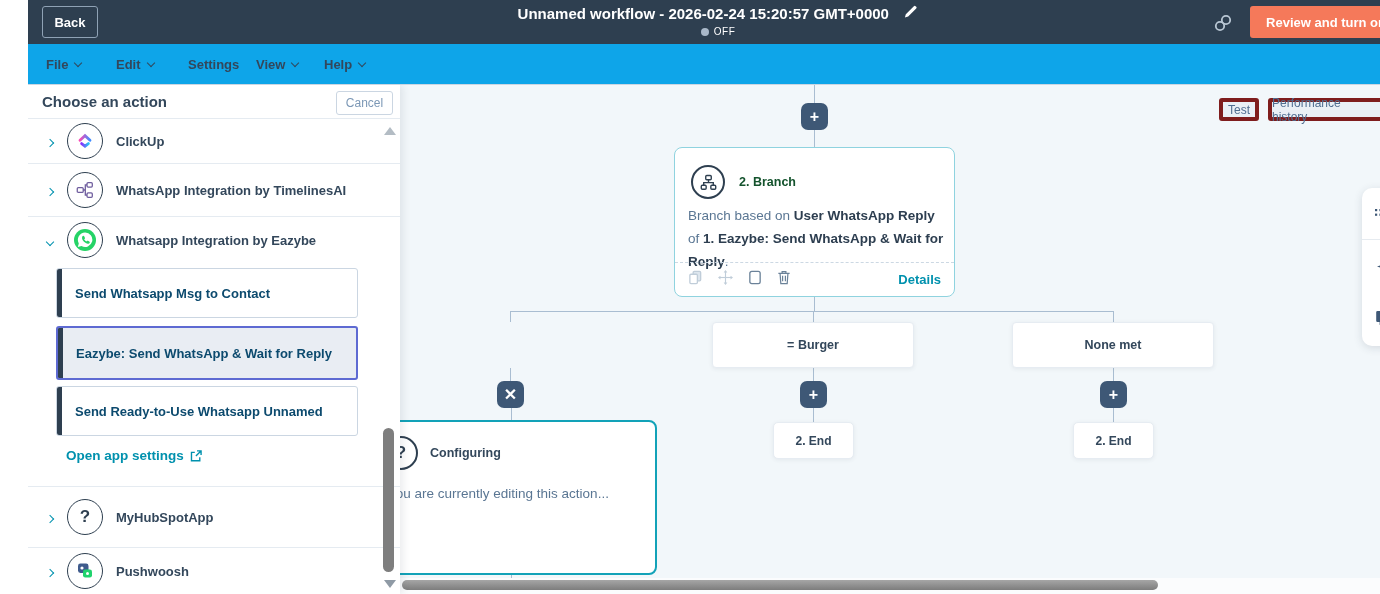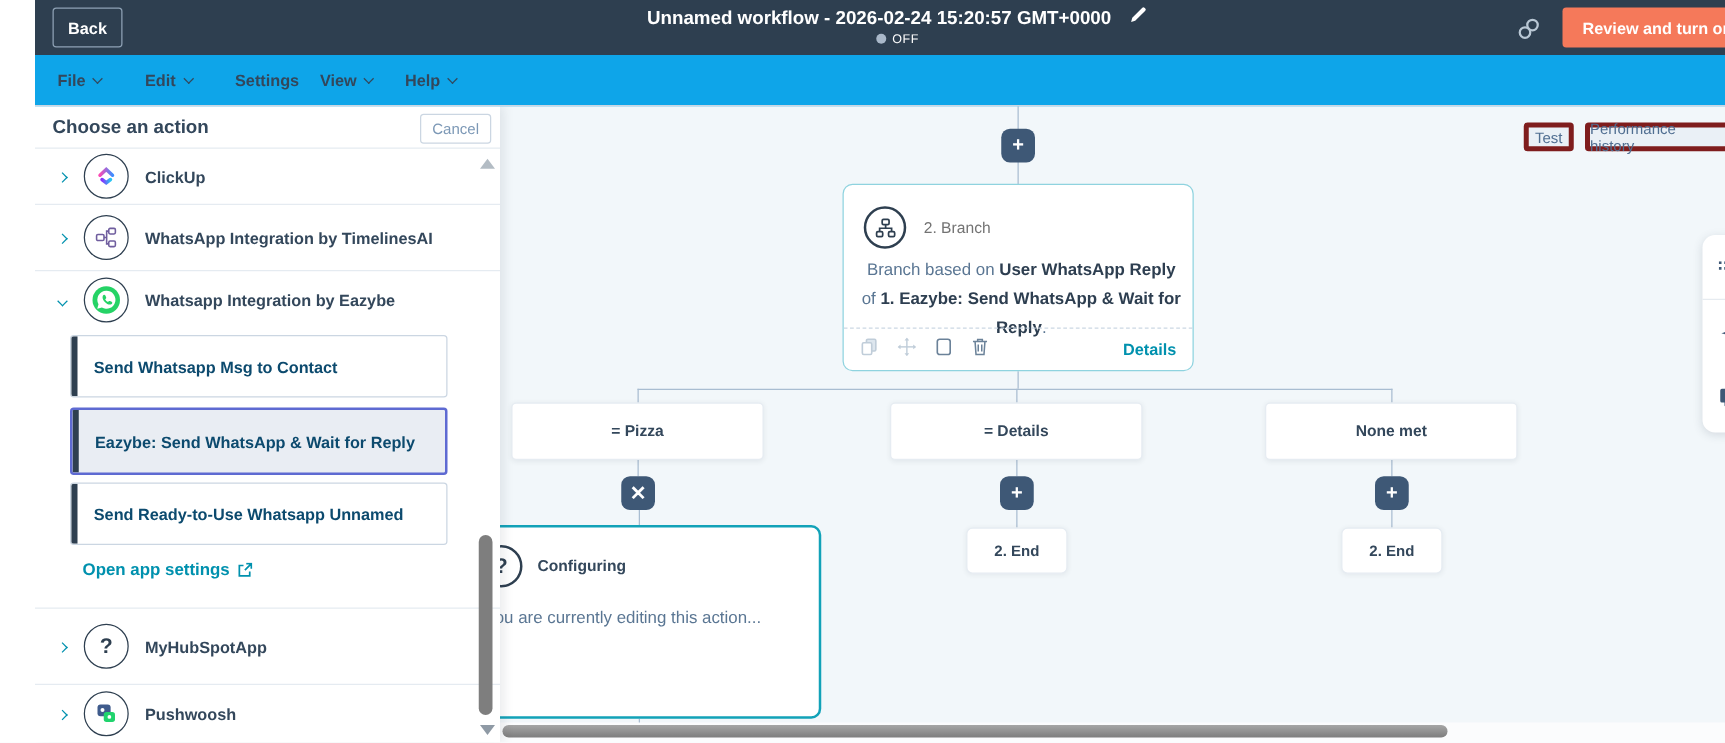--- a/index.html
+++ b/index.html
@@ -58,22 +58,22 @@
   .sb-thumb { position:absolute; left:355px; top:343px; width:11px; height:144px; background:#7e7e7e; border-radius:6px; cursor:pointer; }
   
   .canvas { left:372px; top:85px; width:1008px; height:509px; background:#f2f7fa; z-index:1; }
   .conn { position:absolute; background:#a9bdd1; }
   .node-btn { position:absolute; width:27px; height:27px; border-radius:7px; background:#3e5876; color:#fff;
     font-size:16px; font-weight:bold; display:flex; align-items:center; justify-content:center; cursor:pointer; border:none; z-index:3; }
   .branch-card { position:absolute; left:274px; top:62px; width:281px; height:150px; background:#fff;
     border:1px solid #8fd3df; border-radius:8px; z-index:3; cursor:pointer; }
   .bc-icon { position:absolute; left:16px; top:17px; width:34px; height:34px; border-radius:50%; border:2px solid #2e3f50;
     display:flex; align-items:center; justify-content:center; }
-  .bc-step { position:absolute; left:64px; top:27px; font-size:12.5px; font-weight:normal; color:#737373; }
-  .bc-desc { position:absolute; left:13px; top:56px; width:258px; font-size:13.5px; line-height:23px; color:#5a7693;text-align:center; }
+  .bc-step { position:absolute; left:64px; top:27px; font-size:12.5px; font-weight:bold; color:#14532d; }
+  .bc-desc { position:absolute; left:13px; top:56px; width:258px; font-size:13.5px; line-height:23px; color:#5a7693; }
   .bc-desc b { color:#2d3e50; }
   .bc-footer { position:absolute; left:0; bottom:0; width:100%; height:34px; border-top:1px dashed #ccd8e3;
     display:flex; align-items:center; padding:0 13px; gap:15px; }
   .bc-footer .spacer { flex:1; }
   .details-link { font-size:13px; font-weight:bold; color:#0091ae; cursor:pointer; }
   .cond-card { position:absolute; top:237px; width:202px; height:46px; background:#fff; border:1px solid #e6ecf2; border-radius:4px;
     box-shadow:0 1px 4px rgba(45,62,80,.08); display:flex; align-items:center; justify-content:center;
     font-size:12.5px; font-weight:600; color:#33475b; cursor:pointer; z-index:3; }
   .end-card { position:absolute; top:337px; width:81px; height:37px; background:#fff; border:1px solid #e6ecf2; border-radius:5px;
     box-shadow:0 1px 4px rgba(45,62,80,.08); display:flex; align-items:center; justify-content:center;
@@ -201,22 +201,21 @@
         <span>
           <svg width="14" height="15" viewBox="0 0 14 16" fill="none" stroke="#6b8299" stroke-width="1.3">
               <path d="M1 3.5h12M5 3.5V1.8h4v1.7M2.8 3.5l.8 11h6.8l.8-11M5.5 6v6M8.5 6v6"></path>
             </svg>
         </span>
         <span class="spacer"></span>
         <span class="details-link">Details</span>
       </div>
     </div>
 
-    <div class="cond-card" style="left:9px;">= Pizza</div>
-    <div class="cond-card" style="left:312px;">= Details</div>
+    <div class="cond-card" style="left:312px;">= Burger</div>
     <div class="cond-card" style="left:612px;">None met</div>
 
     <button class="node-btn" style="left:97px; top:296px;">✕</button>
     <button class="node-btn" style="left:400px; top:296px;">+</button>
     <button class="node-btn" style="left:700px; top:296px;">+</button>
 
     <div class="end-card" style="left:373px;">2. End</div>
     <div class="end-card" style="left:673px;">2. End</div>
 
     <div class="config-card">

